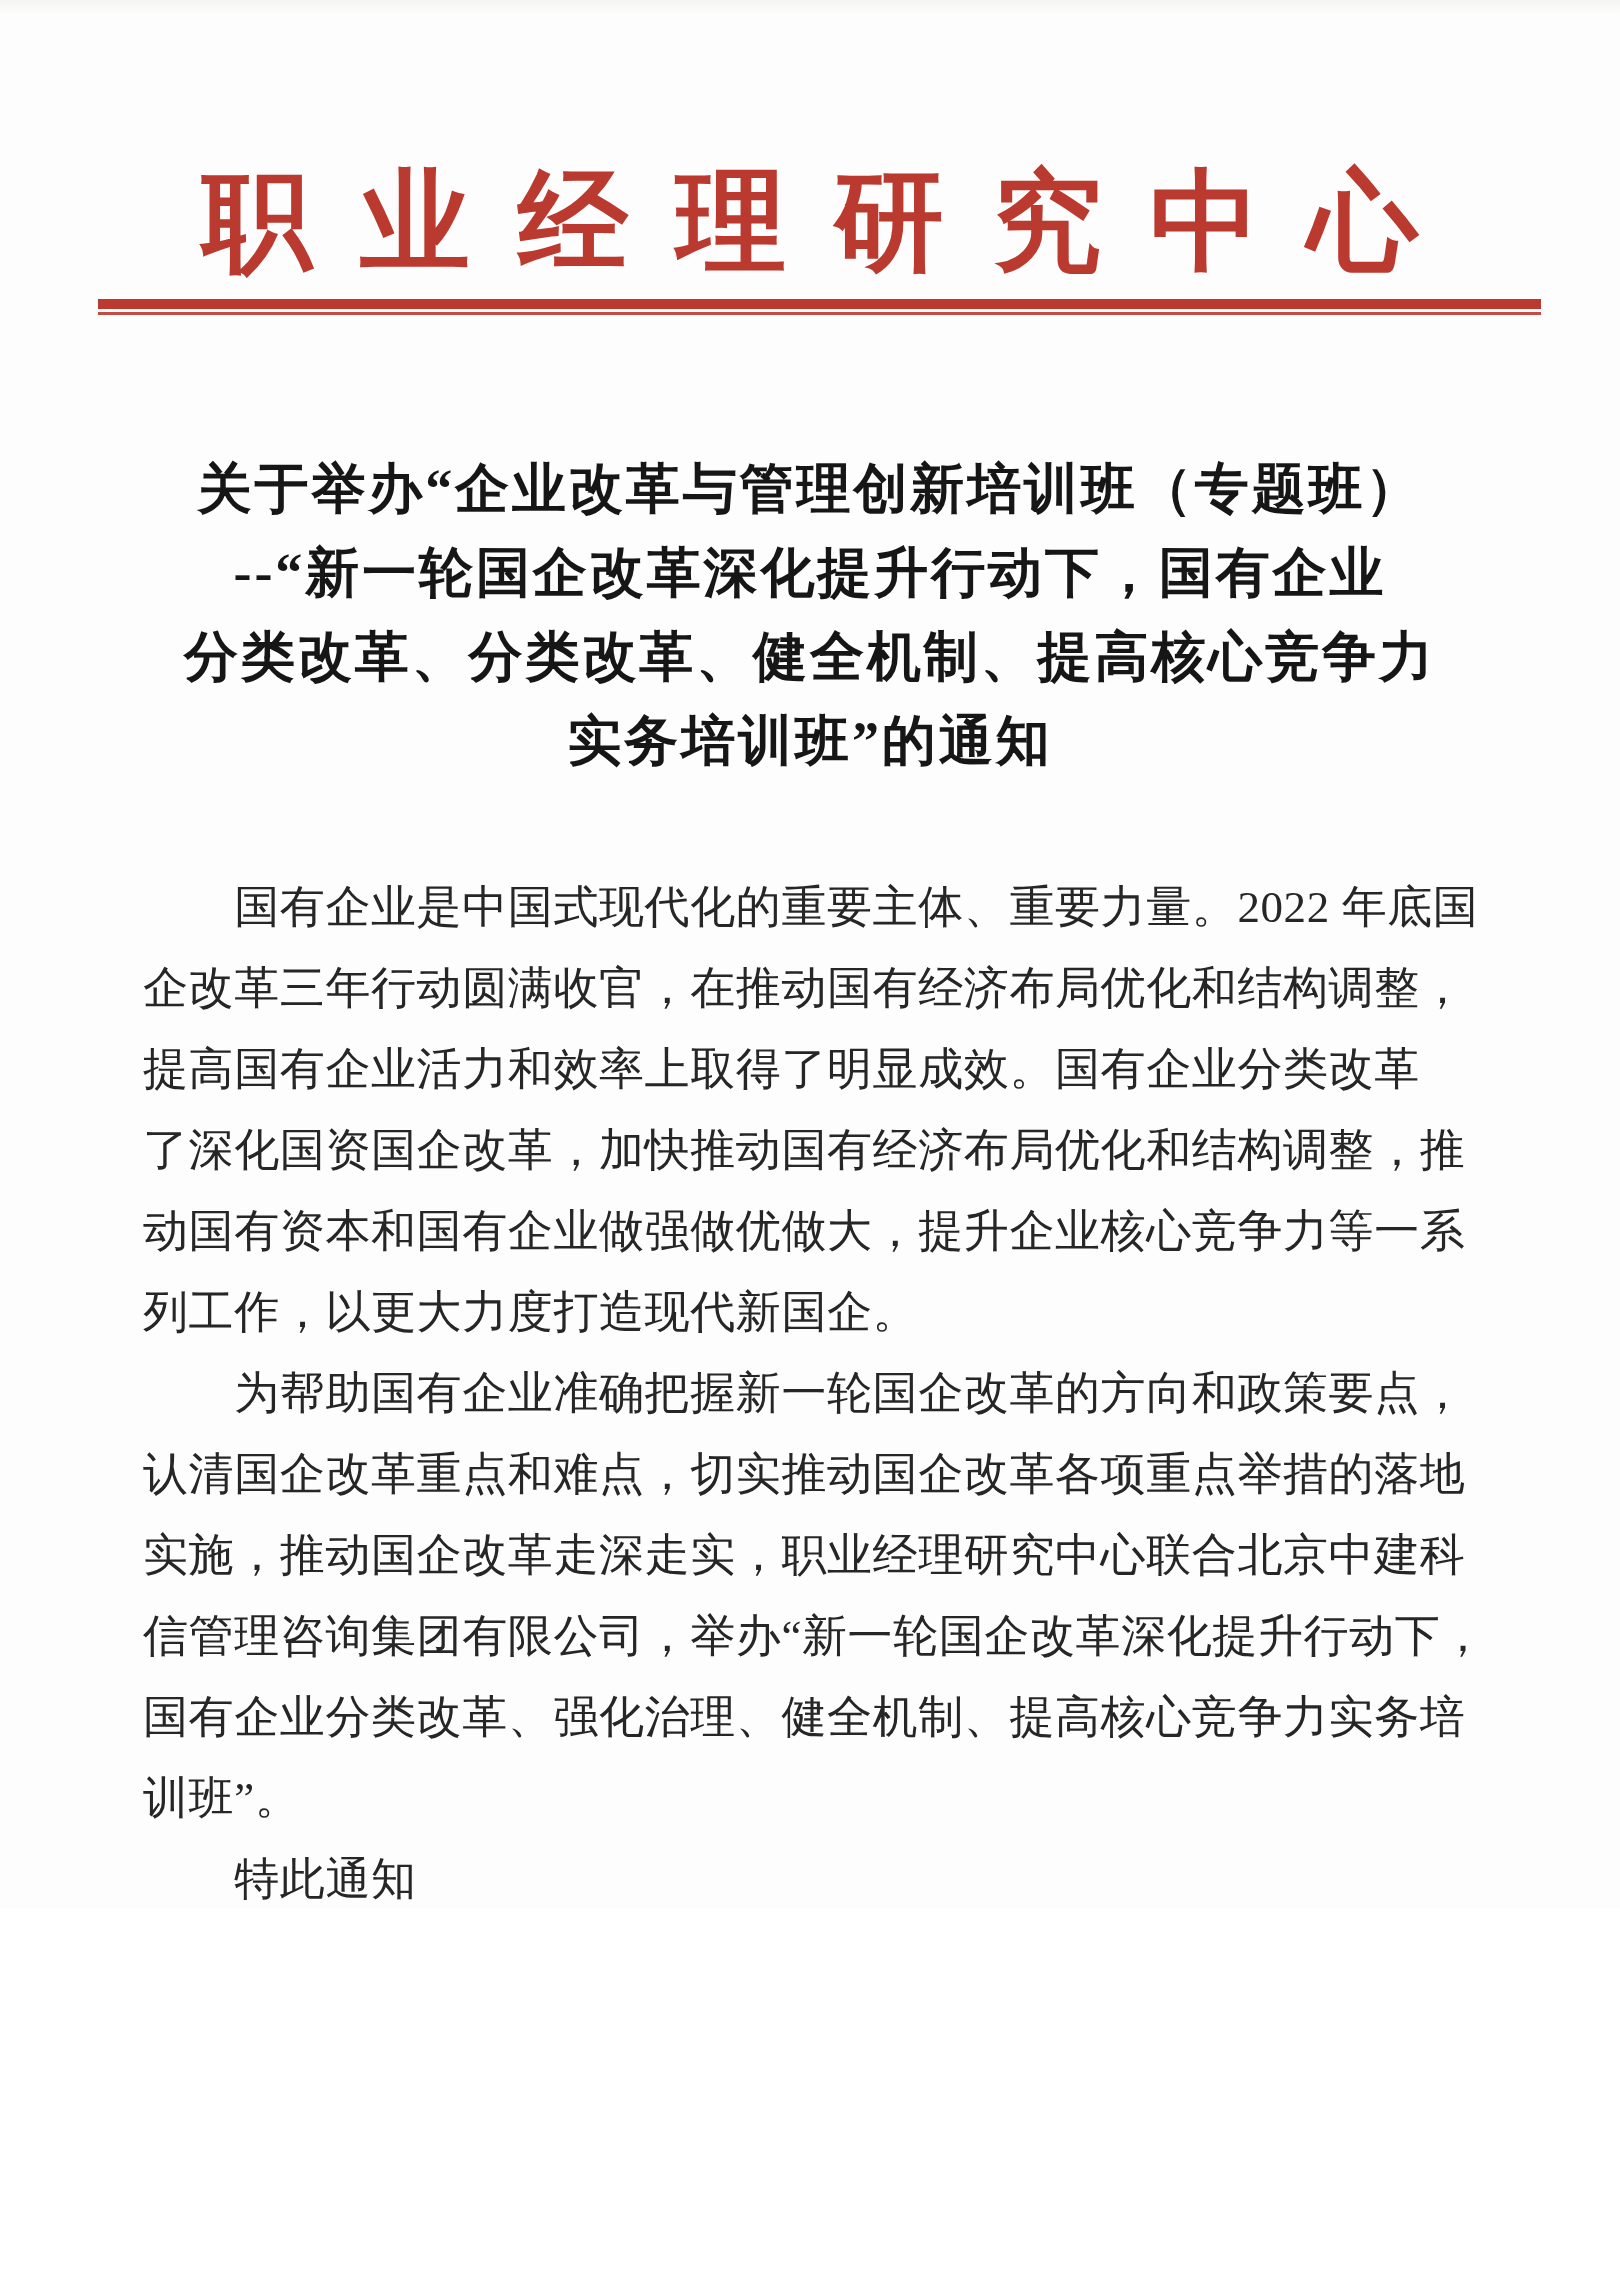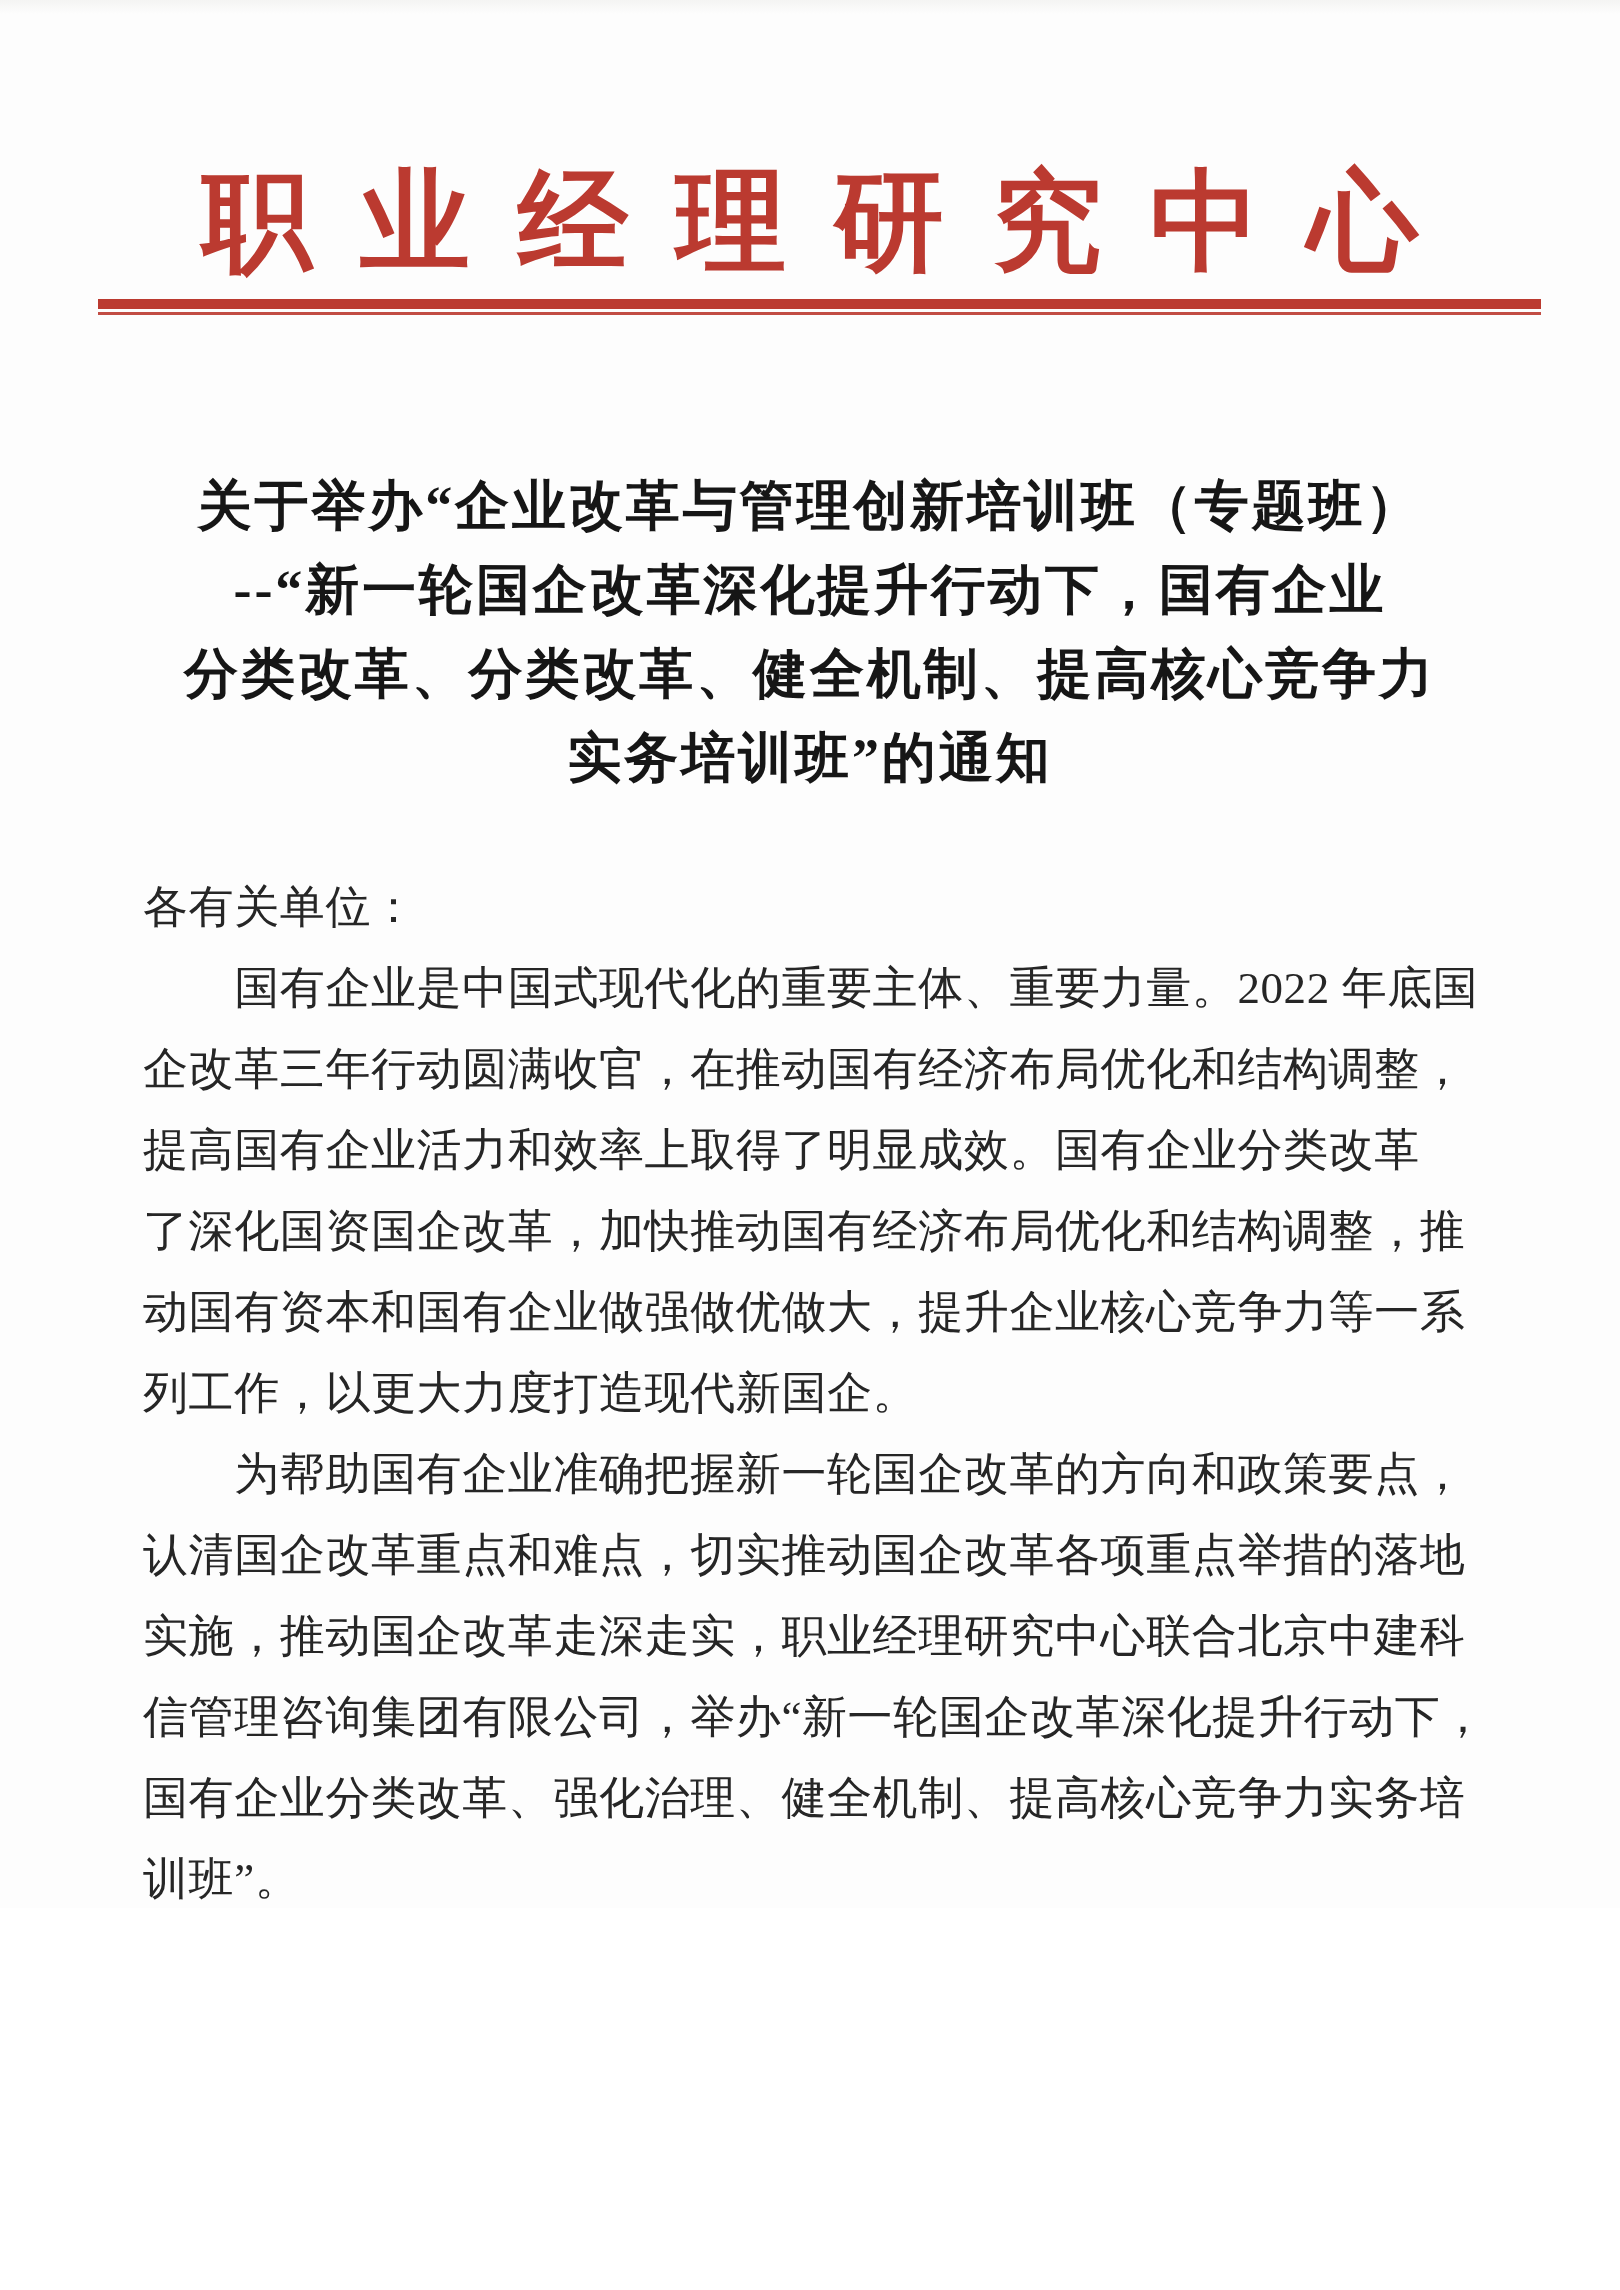--- a/index.html
+++ b/index.html
@@ -52,21 +52,21 @@
   }
   .header-rule .rule-thin {
     height: 2.9px;
     margin-top: 2.9px;
     background: var(--accent, #bb3a30);
     opacity: 0.9;
   }
   
   .doc-title {
     position: absolute;
-    top: 464px;
+    top: 447px;
     left: 69px;
     right: 69px;
     margin: 0;
     text-align: center;
     font-size: 54px;
     line-height: 84px;
     font-weight: bold;
     letter-spacing: 2.9px;
     color: #161616;
   }
@@ -121,21 +121,20 @@
   </div>
 
   <h1 class="doc-title">
       <div class="title-line">关于举办“企业改革与管理创新培训班（专题班）</div>
       <div class="title-line">--“新一轮国企改革深化提升行动下，国有企业</div>
       <div class="title-line">分类改革、分类改革、健全机制、提高核心竞争力</div>
       <div class="title-line">实务培训班”的通知</div>
     </h1>
 
   <div class="body-text">
-    <div class="body-line salutation">各有关单位：</div>
     <div>
         <div class="body-line">　　国有企业是中国式现代化的重要主体、重要力量。2022 年底国</div>
         <div class="body-line">企改革三年行动圆满收官，在推动国有经济布局优化和结构调整，</div>
         <div class="body-line">提高国有企业活力和效率上取得了明显成效。国有企业分类改革</div>
         <div class="body-line">了深化国资国企改革，加快推动国有经济布局优化和结构调整，推</div>
         <div class="body-line">动国有资本和国有企业做强做优做大，提升企业核心竞争力等一系</div>
         <div class="body-line">列工作，以更大力度打造现代新国企。</div>
         <div class="body-line">　　为帮助国有企业准确把握新一轮国企改革的方向和政策要点，</div>
         <div class="body-line">认清国企改革重点和难点，切实推动国企改革各项重点举措的落地</div>
         <div class="body-line">实施，推动国企改革走深走实，职业经理研究中心联合北京中建科</div>

